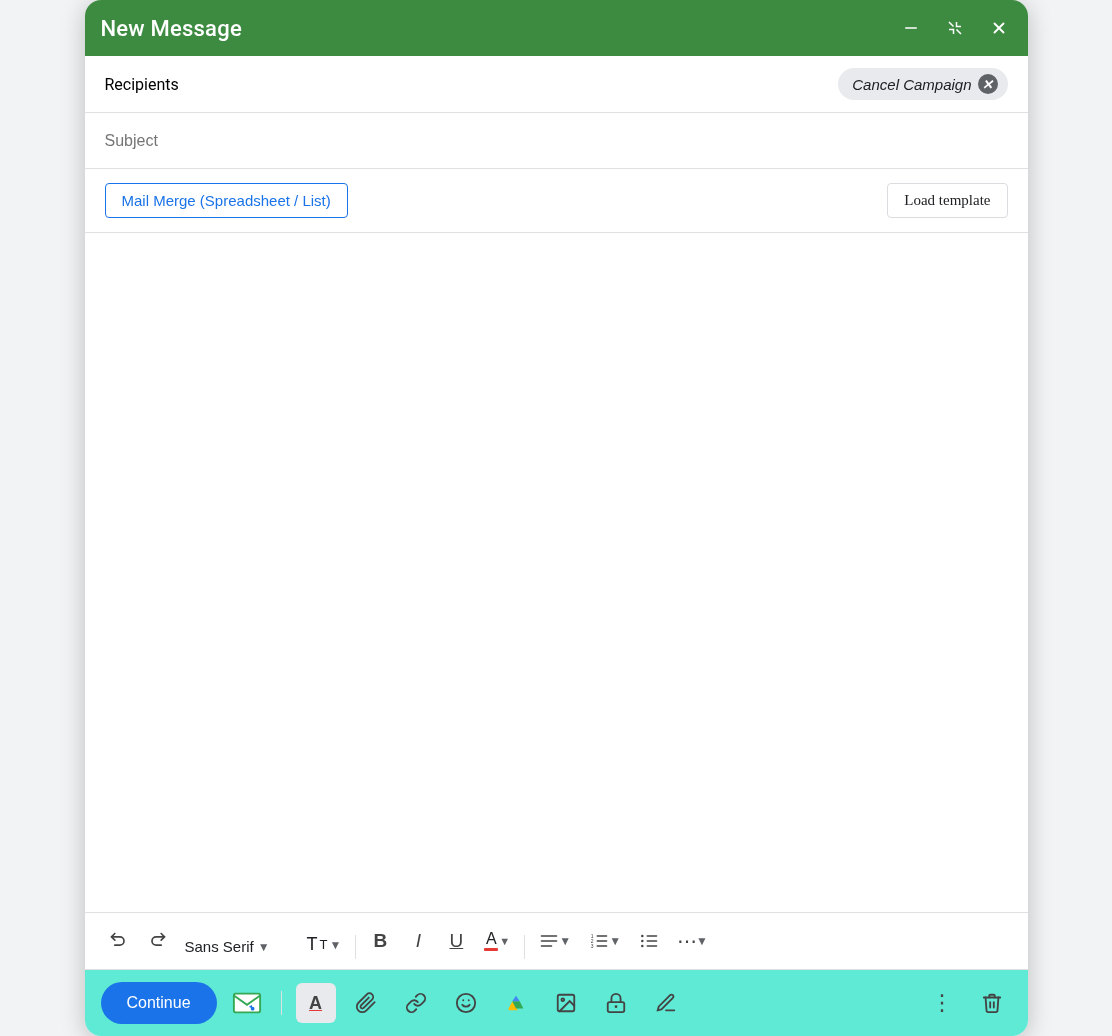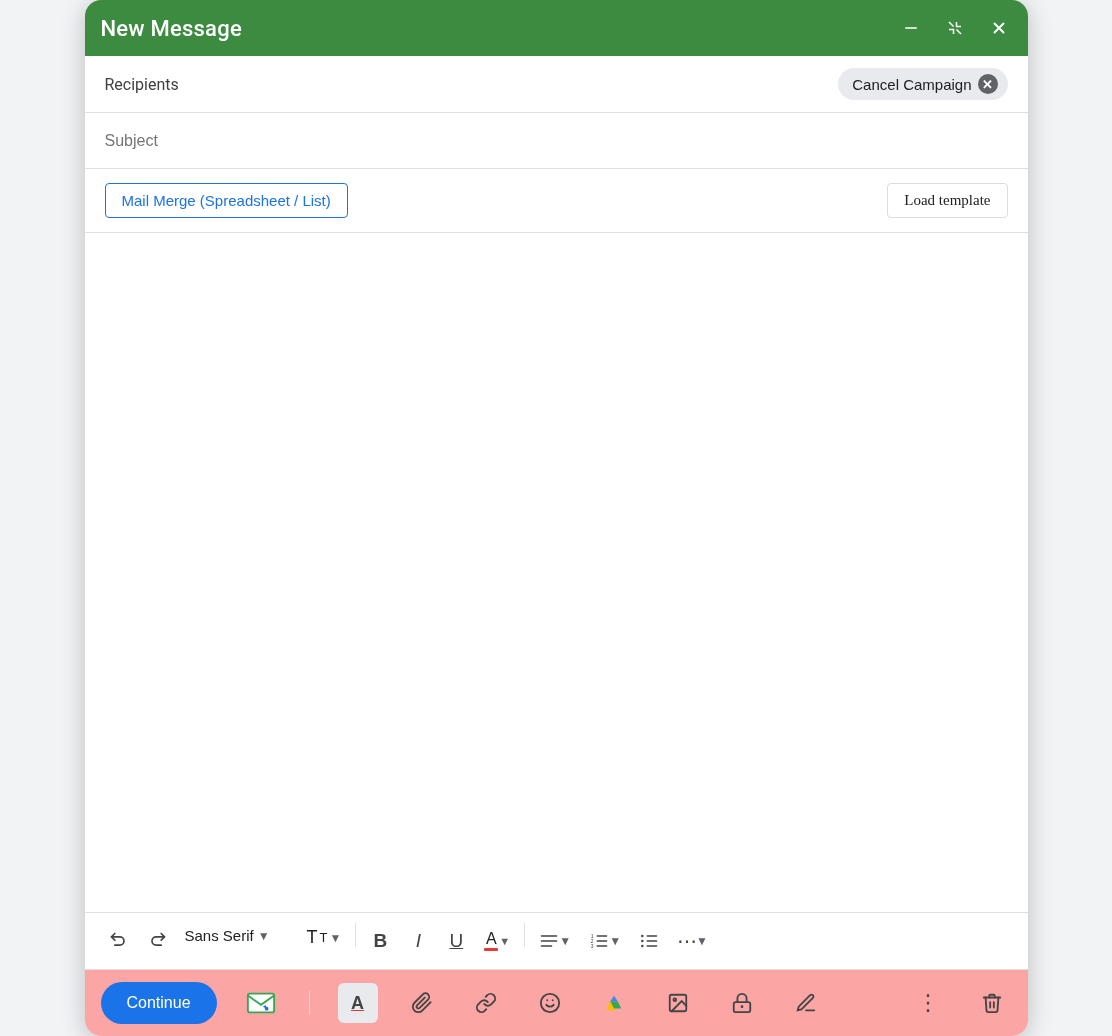--- a/index.html
+++ b/index.html
@@ -57,21 +57,21 @@
 
     
     .compose-row {
       display: flex;
       align-items: center;
       padding: 12px 20px;
       border-bottom: 1px solid #e0e0e0;
       min-height: 56px;
     }
     .compose-row-label {
-      color: #404040;
+      color: #000000;
       font-size: 16px;
       min-width: 100px;
     }
     .compose-row-input {
       flex: 1;
       border: none;
       outline: none;
       font-size: 16px;
       color: #202124;
       background: transparent;
@@ -82,20 +82,21 @@
       gap: 6px;
       background: #e8eaed;
       border: none;
       border-radius: 20px;
       padding: 6px 10px 6px 14px;
       font-size: 15px;
       font-weight: 500;
       color: #202124;
       cursor: pointer;
       white-space: nowrap;
+      font-style: italic;
     }
     .cancel-chip-x {
       background: #5f6368;
       color: #fff;
       border-radius: 50%;
       width: 20px;
       height: 20px;
       display: flex;
       align-items: center;
       justify-content: center;
@@ -159,21 +160,21 @@
       font-size: 15px;
       color: #202124;
       outline: none;
       border: none;
       overflow-y: auto;
     }
 
     
     .formatting-toolbar {
       display: flex;
-      align-items: flex-start;
+      align-items: flex-end;
       gap: 2px;
       padding: 10px 16px;
       border-top: 1px solid #e0e0e0;
       border-bottom: 1px solid #e0e0e0;
       background: #fff;
       flex-wrap: wrap;
     }
     .fmt-btn {
       background: none;
       border: none;
@@ -225,22 +226,22 @@
     .chevron-down {
       font-size: 12px;
       color: #5f6368;
     }
 
     
     .compose-actions {
       display: flex;
       align-items: center;
       padding: 12px 16px;
-      gap: 24px;
-      background: #fca5a5;
+      gap: 10px;
+      background: #5eead4;
       justify-content: space-between;
     }
     .continue-btn {
       background: #1a73e8;
       color: #fff;
       border: none;
       border-radius: 24px;
       padding: 12px 26px;
       font-size: 16px;
       font-weight: 500;

